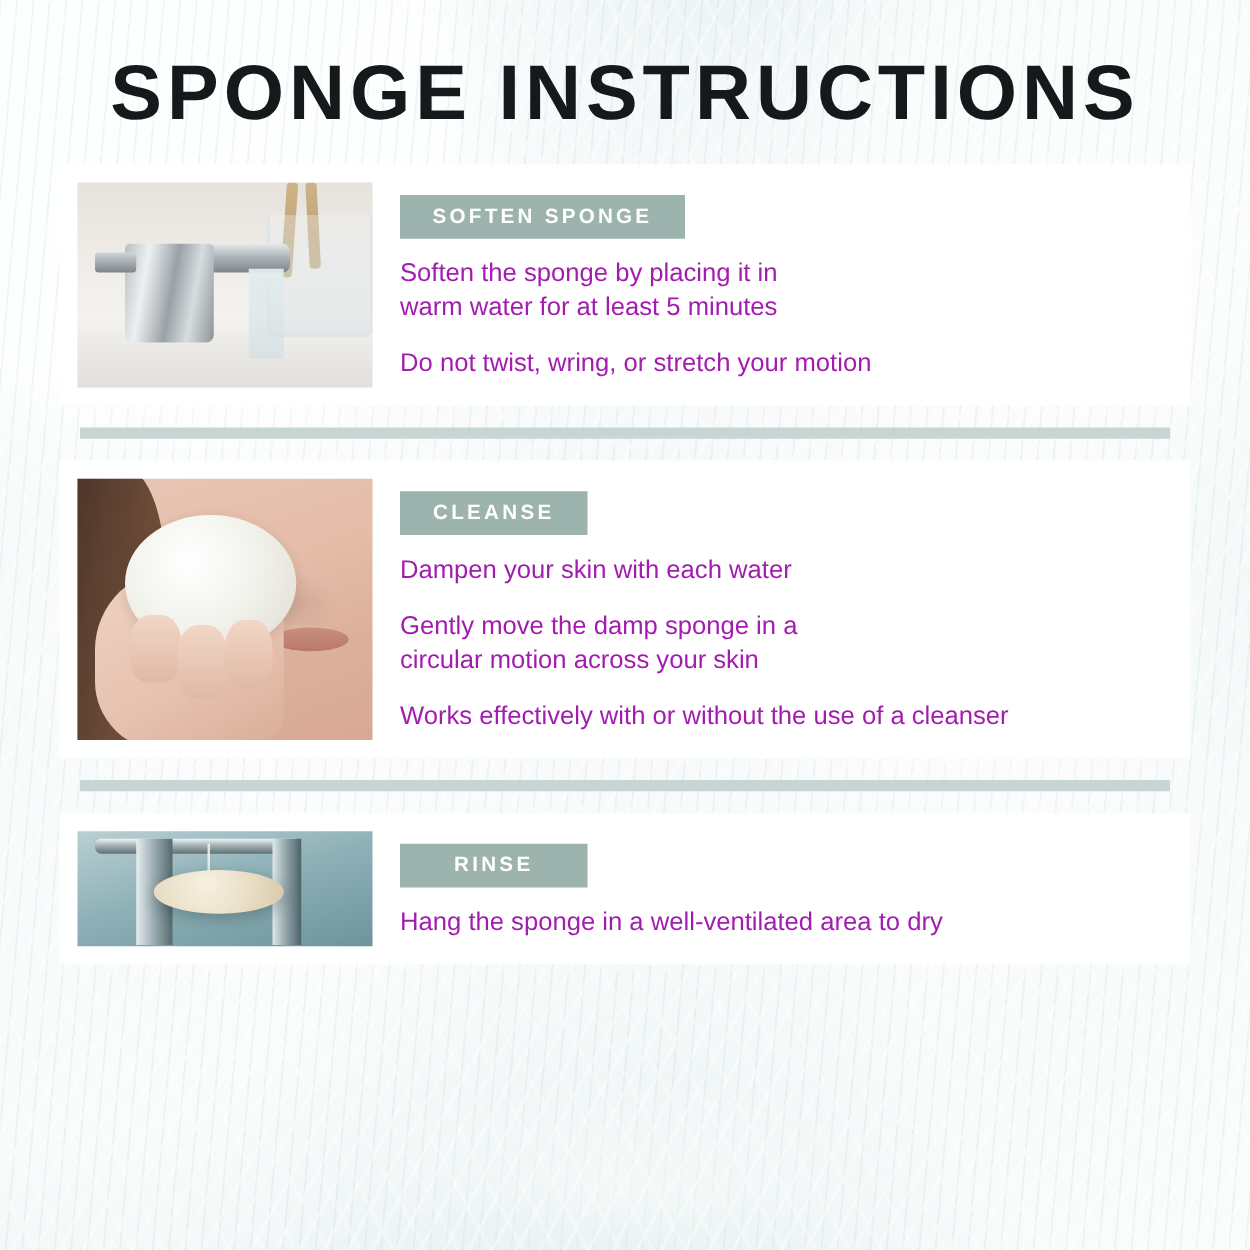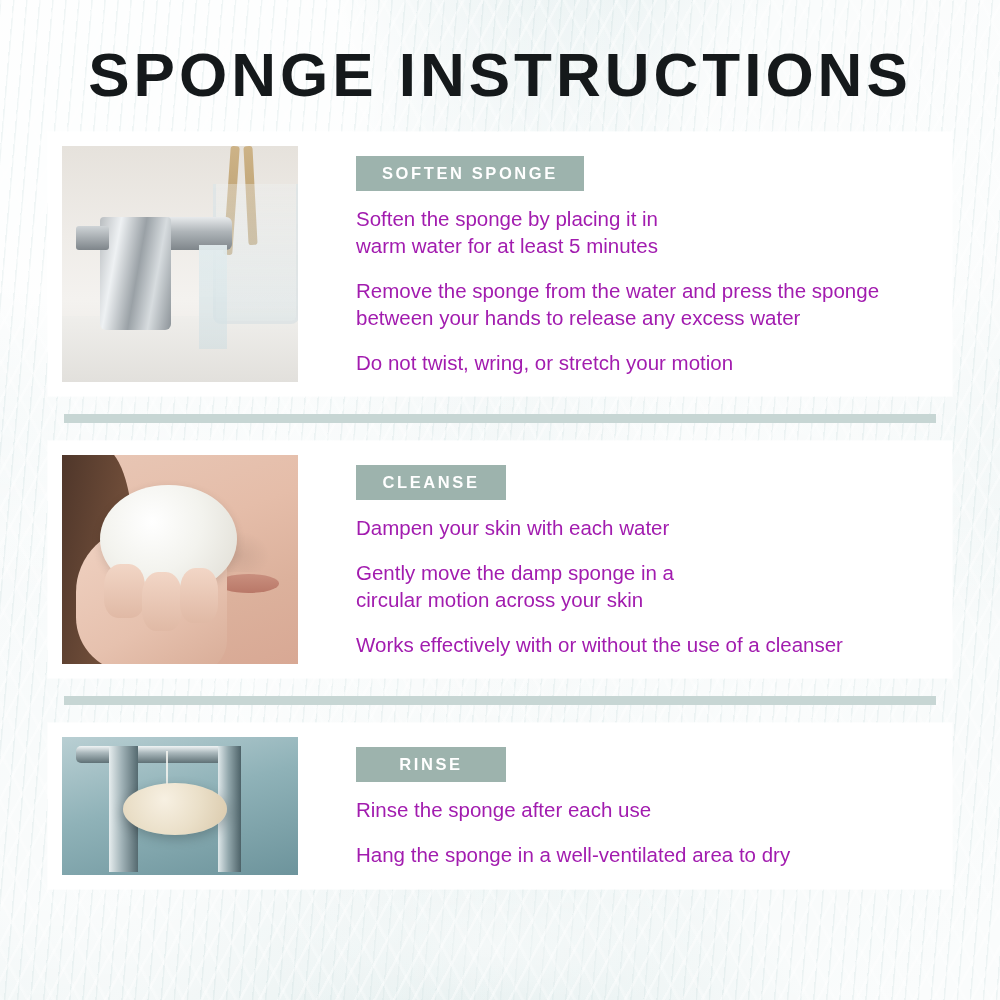--- a/index.html
+++ b/index.html
@@ -70,21 +70,20 @@
   }
 
   
   .card {
     position: relative;
     display: flex;
     background: #ffffff;
     margin-bottom: 18px;
     box-sizing: border-box;
     box-shadow: 0 0 0 1px rgba(255,255,255,0.6);
-    gap: 36px;
   }
   .card:last-child { margin-bottom: 0; }
 
   .card-divider {
     height: 9px;
     background: #c7d6d4;
     margin: 0 16px 18px 16px;
   }
 
   .thumb {
@@ -249,22 +248,20 @@
         <div class="glass"></div>
         <div class="tap-spout"></div>
         <div class="tap-body"></div>
         <div class="tap-handle"></div>
         <div class="water"></div>
       </div>
       <div class="card-body">
         <div class="step-label">SOFTEN SPONGE</div>
         <p class="step-line">Soften the sponge by placing it in
 warm water for at least 5 minutes</p>
-        <p class="step-line">Remove the sponge from the water and press the sponge
-between your hands to release any excess water</p>
         <p class="step-line">Do not twist, wring, or stretch your motion</p>
       </div>
     </div>
 
     <div class="card-divider"></div>
 
     <div class="card">
       <div class="thumb img-face">
         <div class="hair"></div>
         <div class="nose"></div>
@@ -289,19 +286,18 @@
     <div class="card">
       <div class="thumb img-hang">
         <div class="bar"></div>
         <div class="post"></div>
         <div class="post2"></div>
         <div class="string"></div>
         <div class="sponge"></div>
       </div>
       <div class="card-body">
         <div class="step-label">RINSE</div>
-        <p class="step-line">Rinse the sponge after each use</p>
         <p class="step-line">Hang the sponge in a well-ventilated area to dry</p>
       </div>
     </div>
 
   </div>
 </div>
 
 </body></html>

